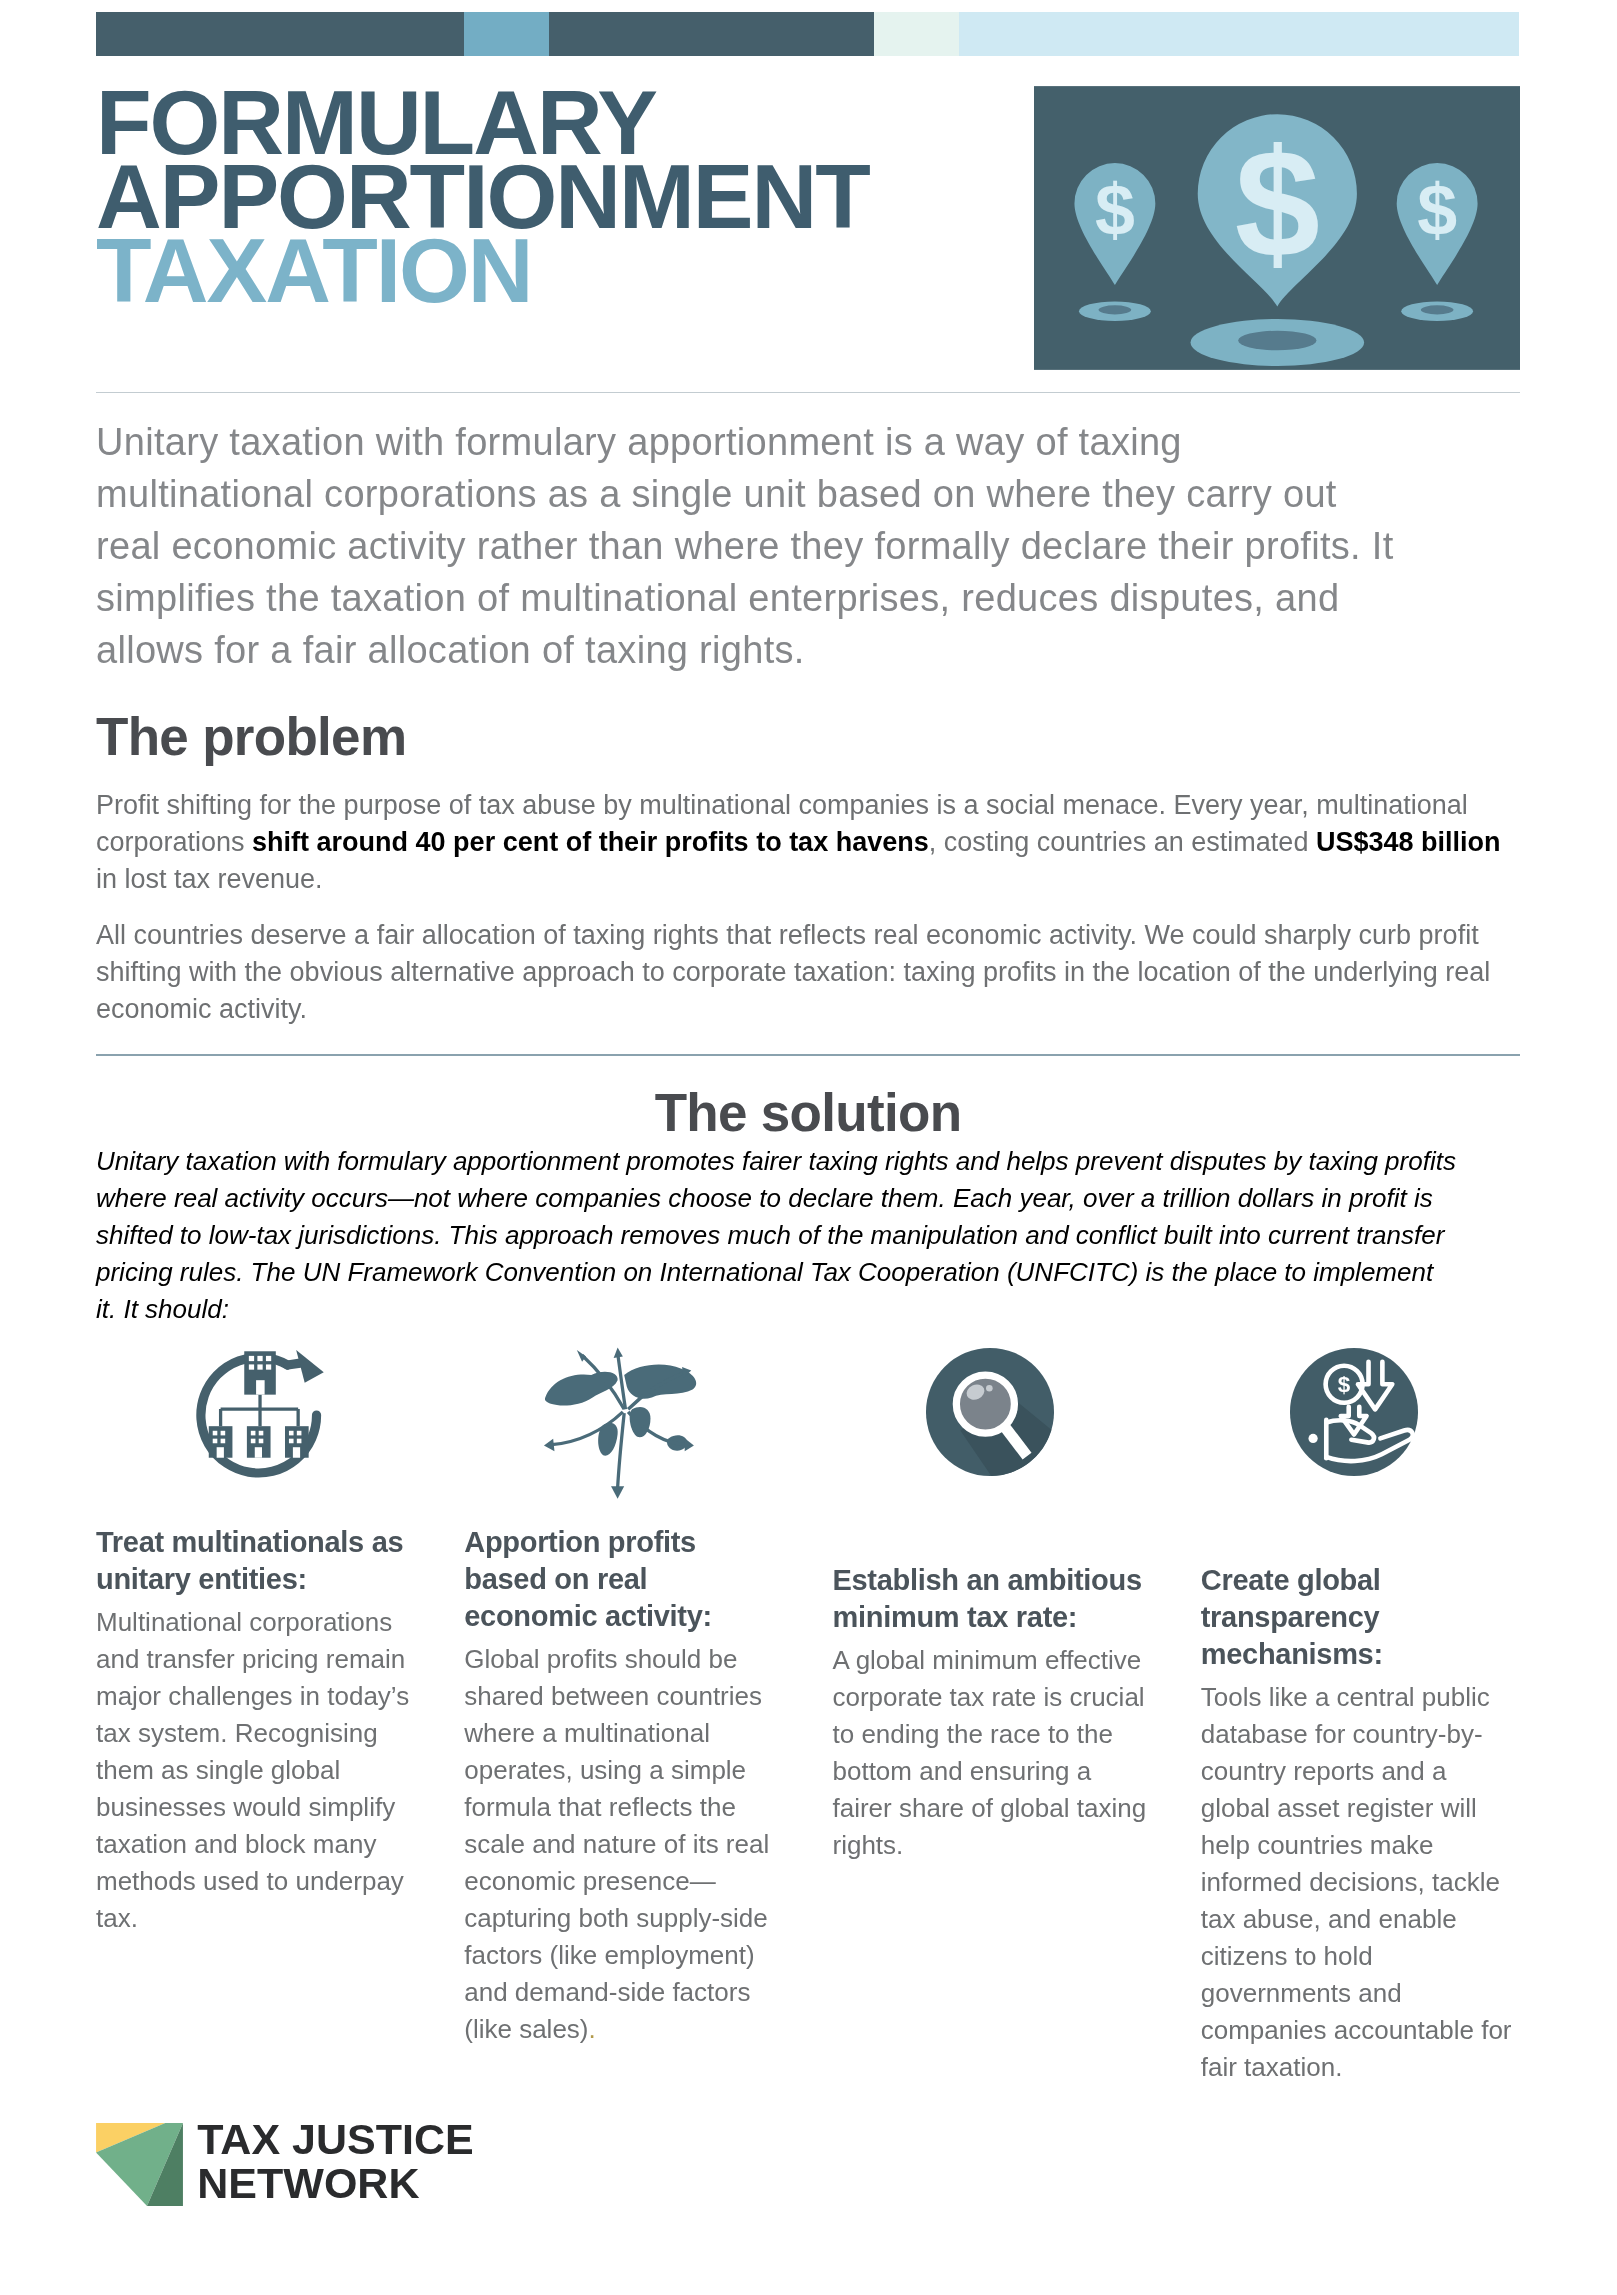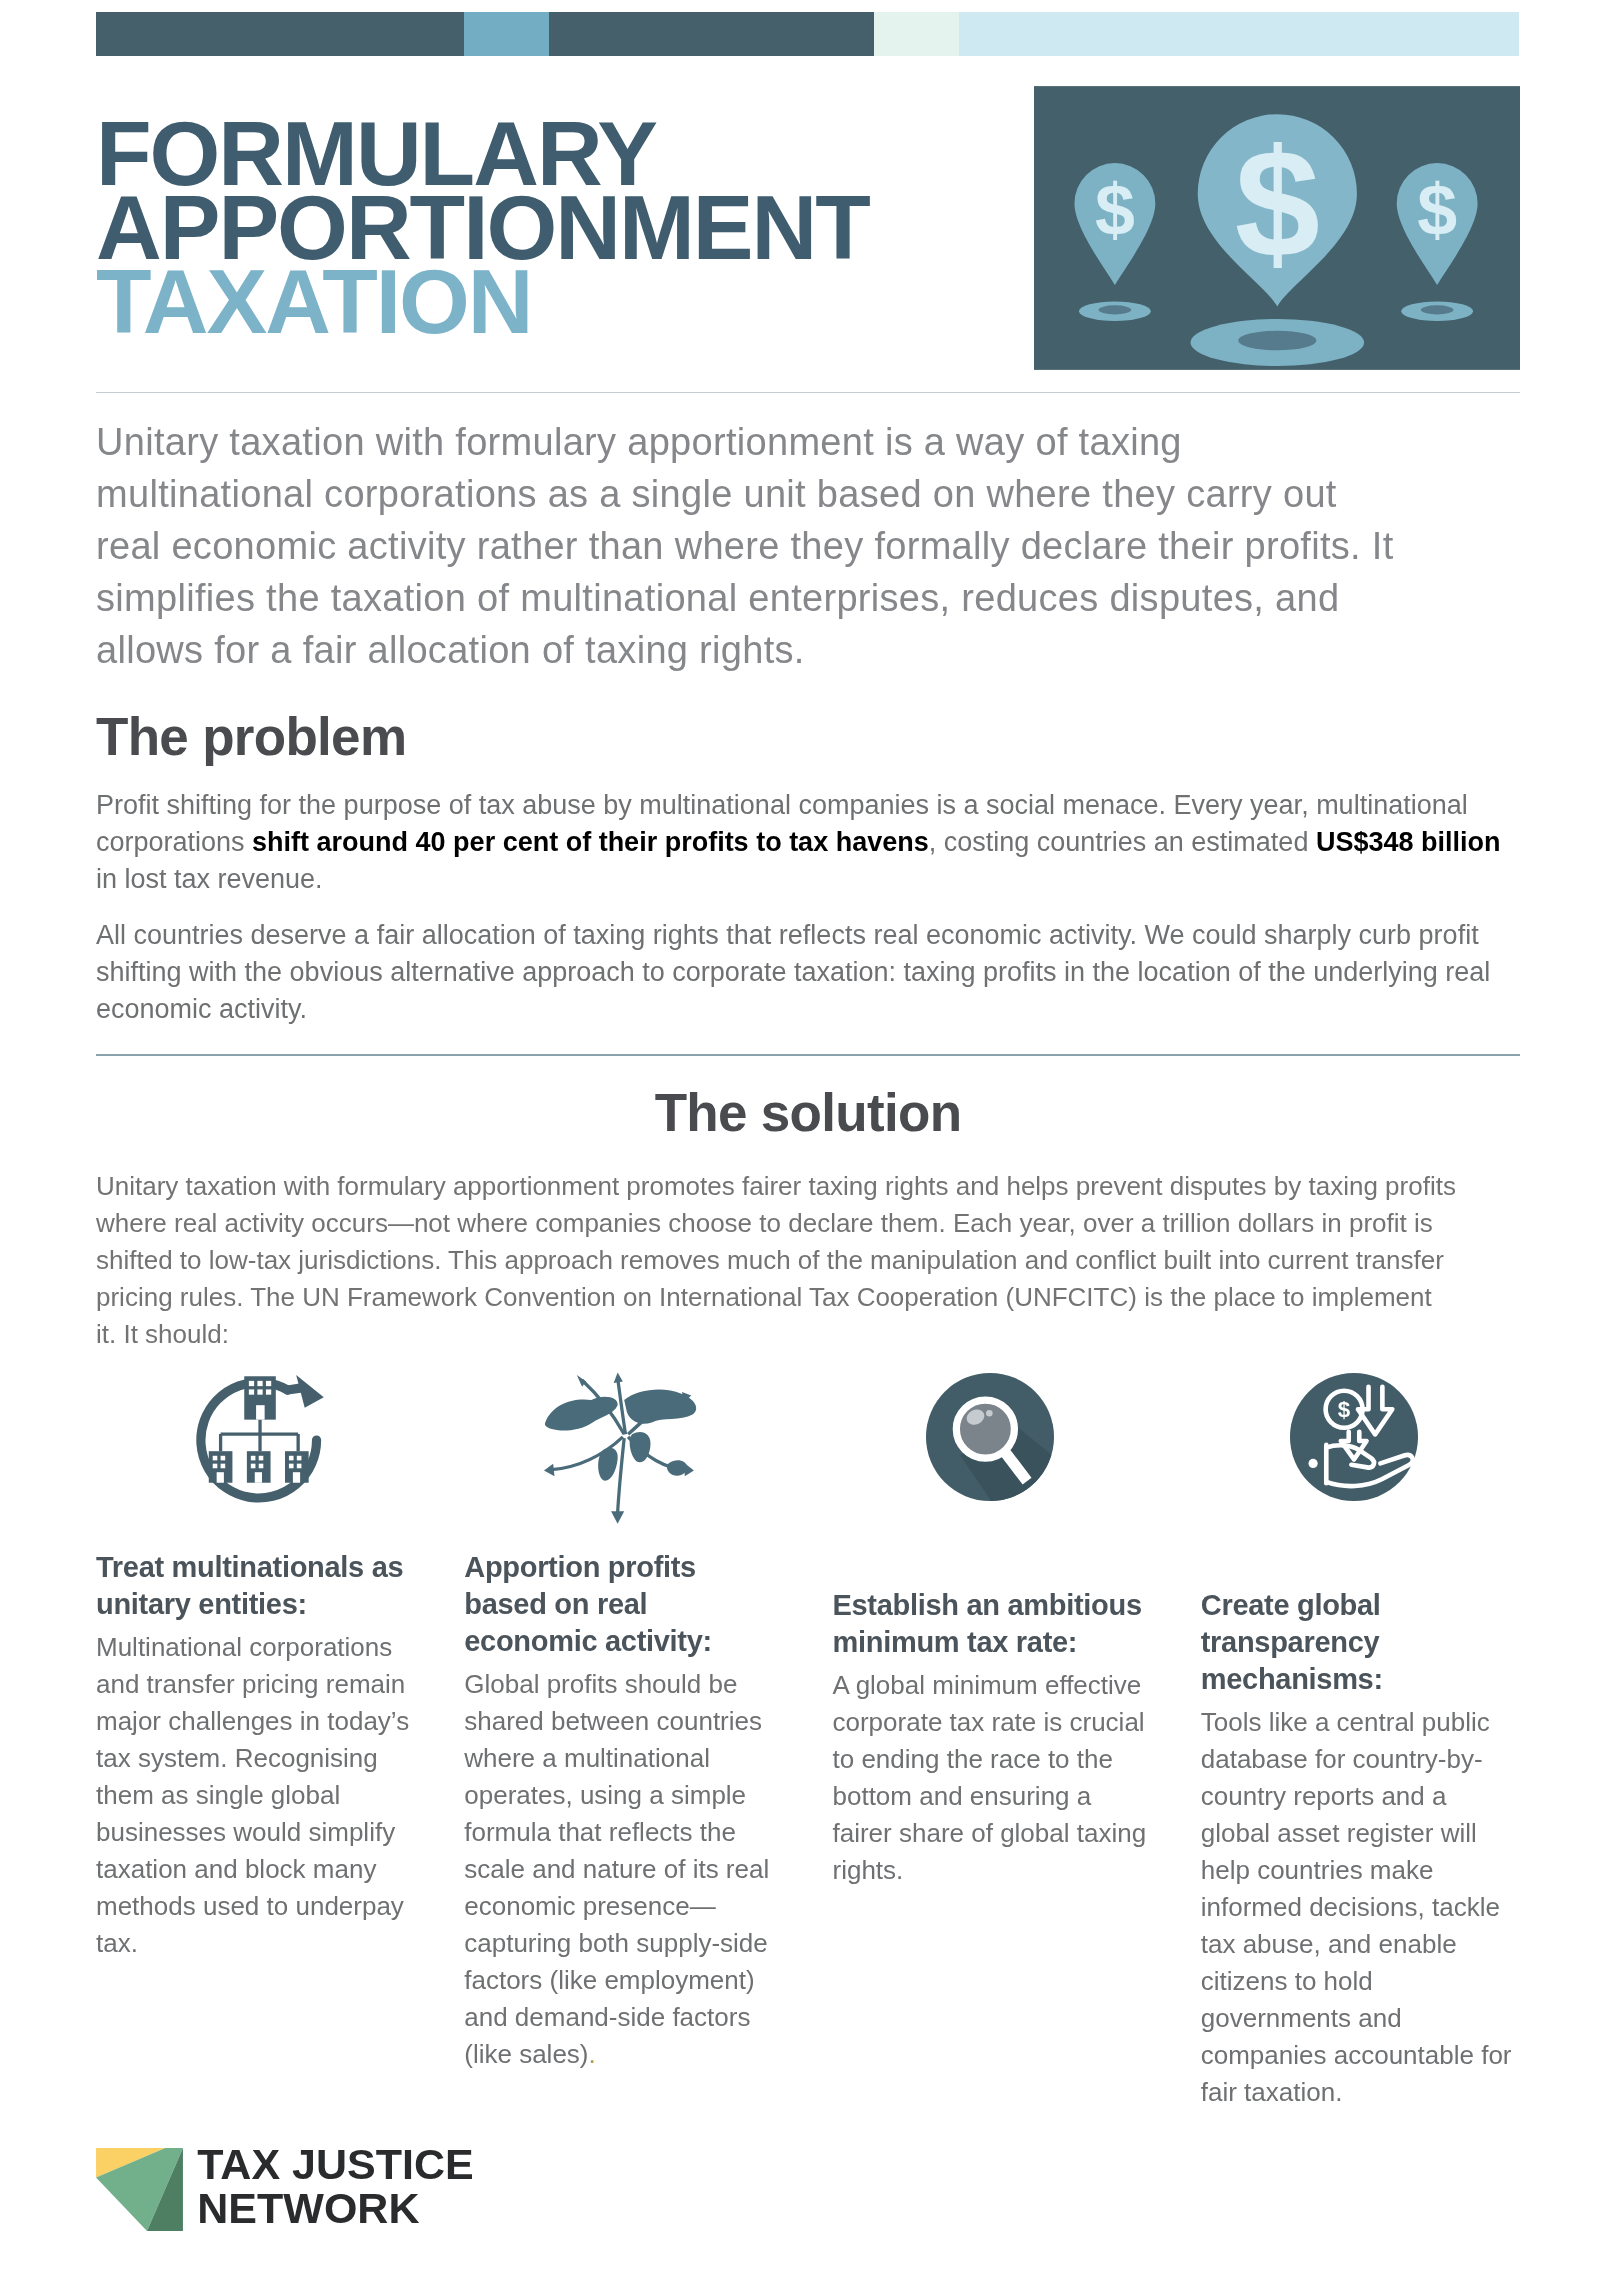--- a/index.html
+++ b/index.html
@@ -9,41 +9,41 @@
 
   
   .topbar { margin-top:11.7px; display:flex; height:44px; width:1424px; }
   .bar1 { width:368px; background:#455f6b; }
   .bar2 { width:85px; background:#73adc4; }
   .bar3 { width:325px; background:#455f6b; }
   .bar4 { width:85px; background:#e5f3ef; }
   .bar5 { width:560px; background:#cfe9f3; }
 
   
-  .header-row { margin-top:30px; display:flex; justify-content:space-between; align-items:center; }
+  .header-row { margin-top:30px; display:flex; justify-content:space-between; align-items:flex-start; }
   .title { font-weight:700; font-size:91px; line-height:74px; letter-spacing:-2px; }
   .tdark   { color:#3f5d6e; }
   .taccent { color:#7cb3c9; }
   .illus { width:486px; height:284px; flex:none; }
   .illus svg { display:block; }
 
   .divider { width:1424px; height:0; border-top:1.3px solid #c3ccd1; margin-top:22px; }
   .divider.strong { border-top:2px solid #8aa2ae; margin-top:26px; }
 
   .intro { margin-top:23.5px; font-size:38px; line-height:52px; color:#85878a;
            max-width:1304px; letter-spacing:0.3px; }
 
   .section-heading { margin-top:30px; font-size:53px; font-weight:700;
                      color:#494b4f; letter-spacing:-0.7px; }
   .solution-heading { margin-top:26px;text-align:center; }
 
   .problem-text p { margin-top:19.6px; font-size:27px; line-height:37px; color:#6e7072; max-width:1424px; }
   .b { font-weight:700; color:#000000; }
 
-  .sol-intro { margin-top:25px; font-size:26px; line-height:37px; color:#737373; max-width:1363px; }
+  .sol-intro { font-size:26px; line-height:37px; color:#000000; max-width:1363px;font-style:italic; }
 
   .icons-row { margin-top:18px; display:grid; grid-template-columns:repeat(4,1fr); gap:33px; }
   .icon-cell { height:140px; display:flex; justify-content:center; align-items:flex-start; overflow:visible; }
   .icon-cell svg { display:block; overflow:visible; }
 
   .cols { margin-top:38px; display:grid; grid-template-columns:repeat(4,1fr); gap:49px; }
   .col h3 { font-size:29px; line-height:37px; font-weight:700; color:#4b545b; letter-spacing:-0.3px; }
   .col .cbody { margin-top:5.2px; font-size:26px; line-height:37px; color:#6e7072; }
   .col.pad { padding-top:38px; }
   .gold { color:#b29a4b; }

